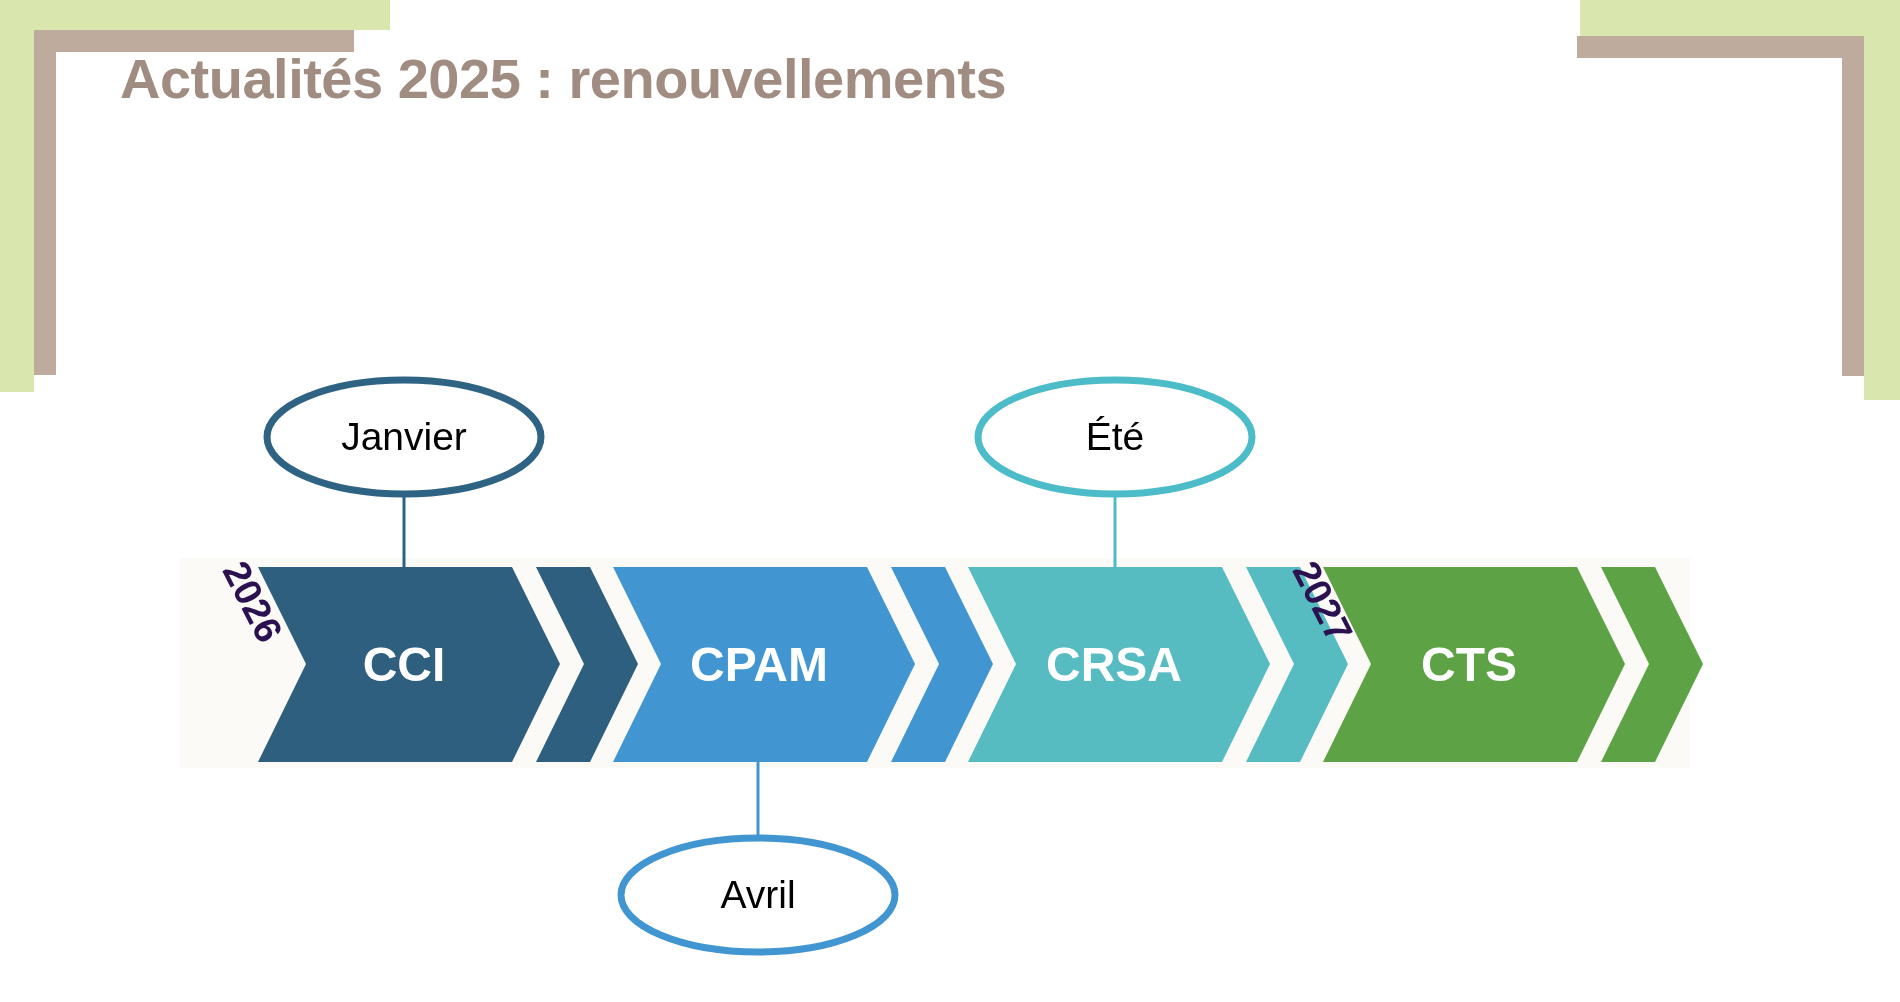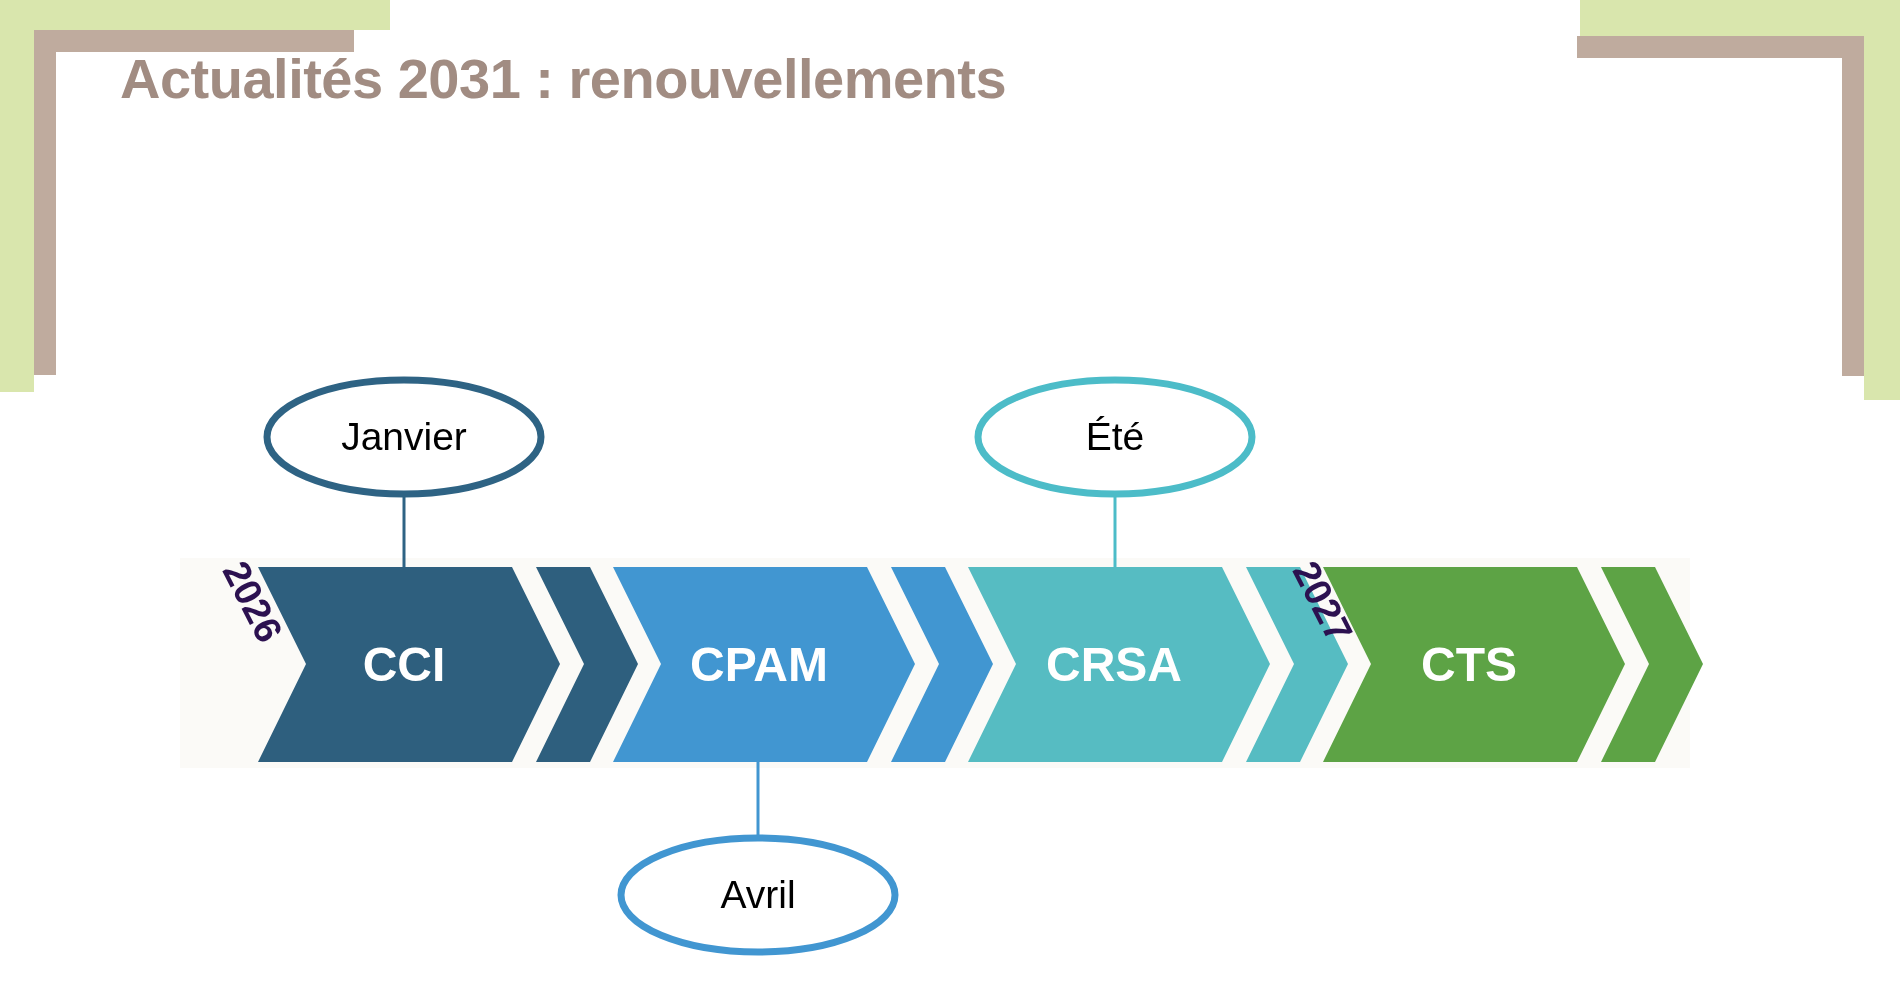--- a/index.html
+++ b/index.html
@@ -68,21 +68,21 @@
   <div class="deco tl-green" style="background: rgb(217, 230, 173);"></div>
   <div class="deco tl-green-v" style="background: rgb(217, 230, 173);"></div>
   <div class="deco tl-taupe-h" style="background: rgb(191, 171, 158);"></div>
   <div class="deco tl-taupe-v" style="background: rgb(191, 171, 158);"></div>
 
   <div class="deco tr-green-h" style="background: rgb(217, 230, 173);"></div>
   <div class="deco tr-green-v" style="background: rgb(217, 230, 173);"></div>
   <div class="deco tr-taupe-h" style="background: rgb(191, 171, 158);"></div>
   <div class="deco tr-taupe-v" style="background: rgb(191, 171, 158);"></div>
 
-  <div id="title" style="color: rgb(161, 140, 130);">Actualités 2031 : renouvellements</div>
+  <div id="title" style="color: rgb(161, 140, 130);">Actualités 2025 : renouvellements</div>
 
   <div id="diagram">
     <svg width="1900" height="1002" viewBox="0 0 1900 1002" xmlns="http://www.w3.org/2000/svg">
 
       <rect id="bandPanel" x="180" y="558" width="1510" height="210" fill="#fbfaf7"></rect>
 
       <line id="conn0" x1="404" y1="455" x2="404" y2="573" stroke-width="3" stroke="#2e6384"></line>
       <line id="conn1" x1="758" y1="762" x2="758" y2="855" stroke-width="3" stroke="#4196d1"></line>
       <line id="conn2" x1="1115" y1="455" x2="1115" y2="573" stroke-width="3" stroke="#4cbcc8"></line>
 

